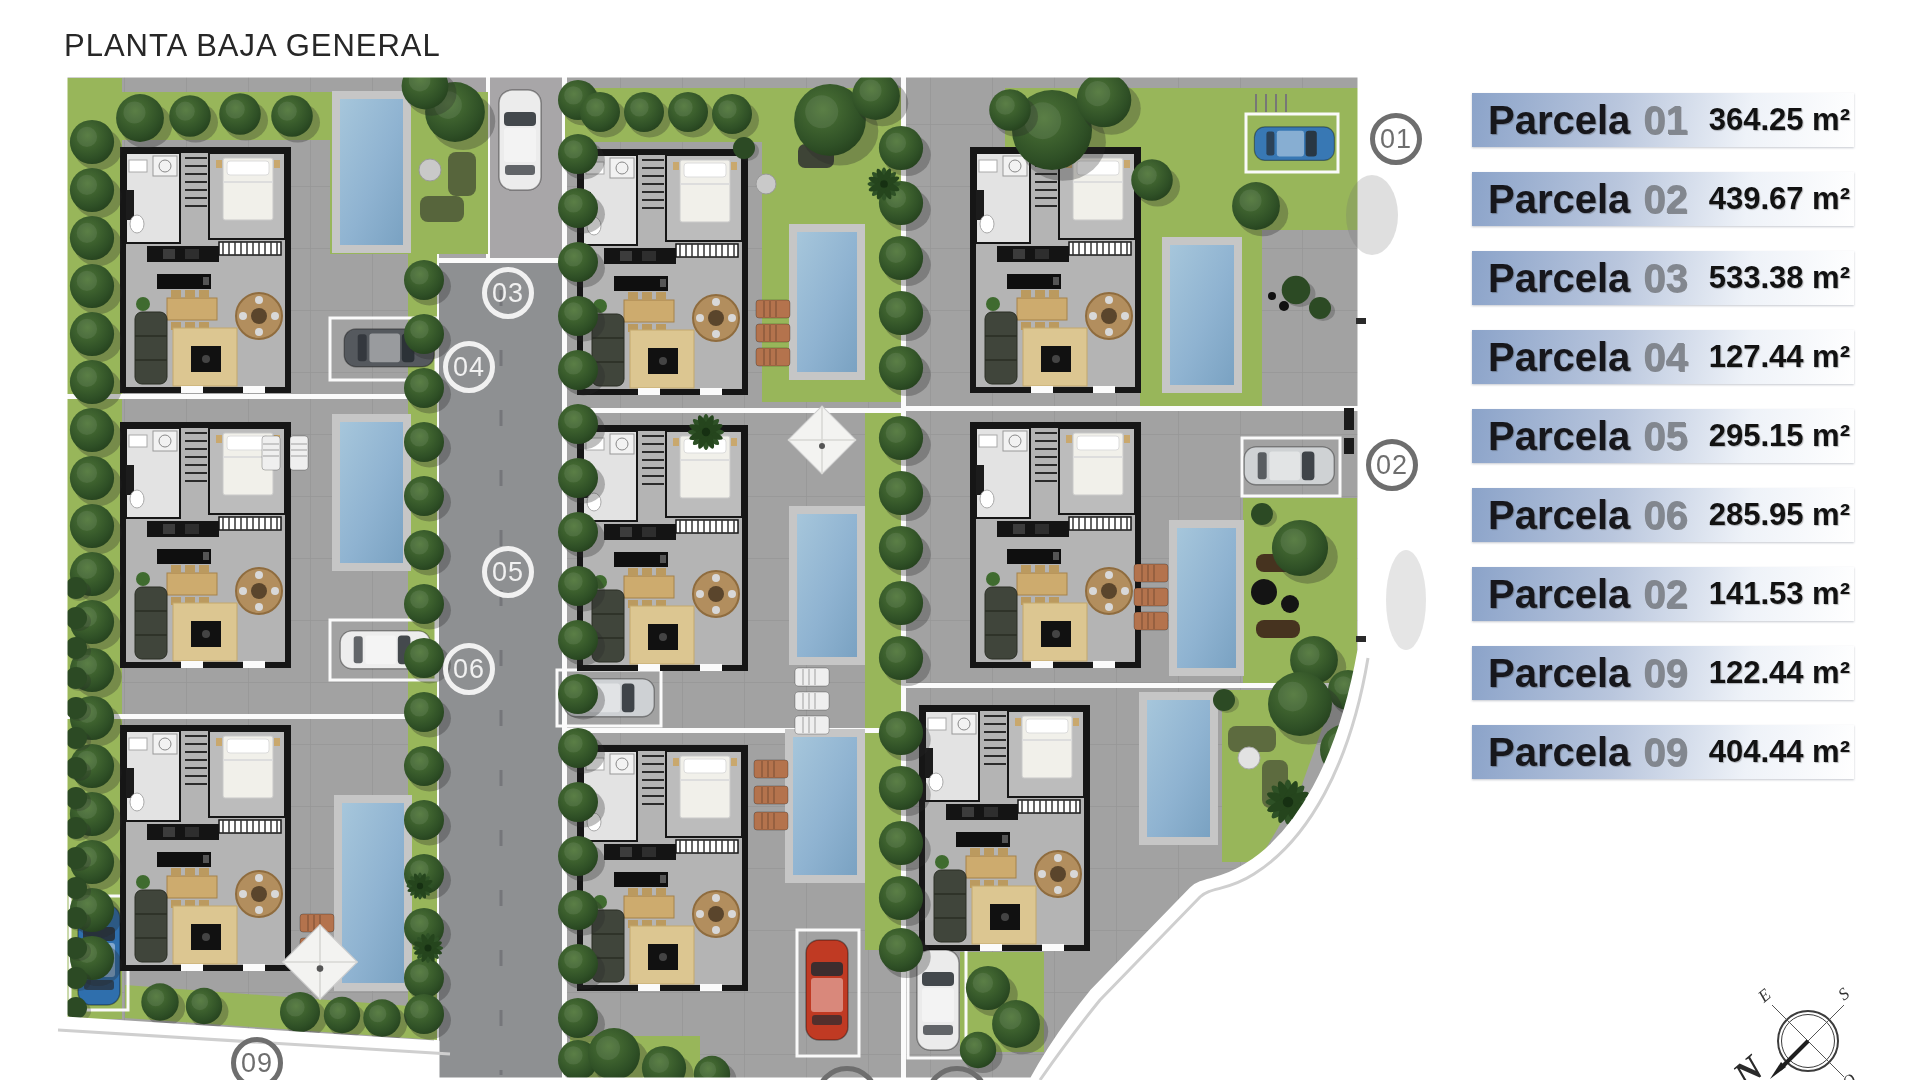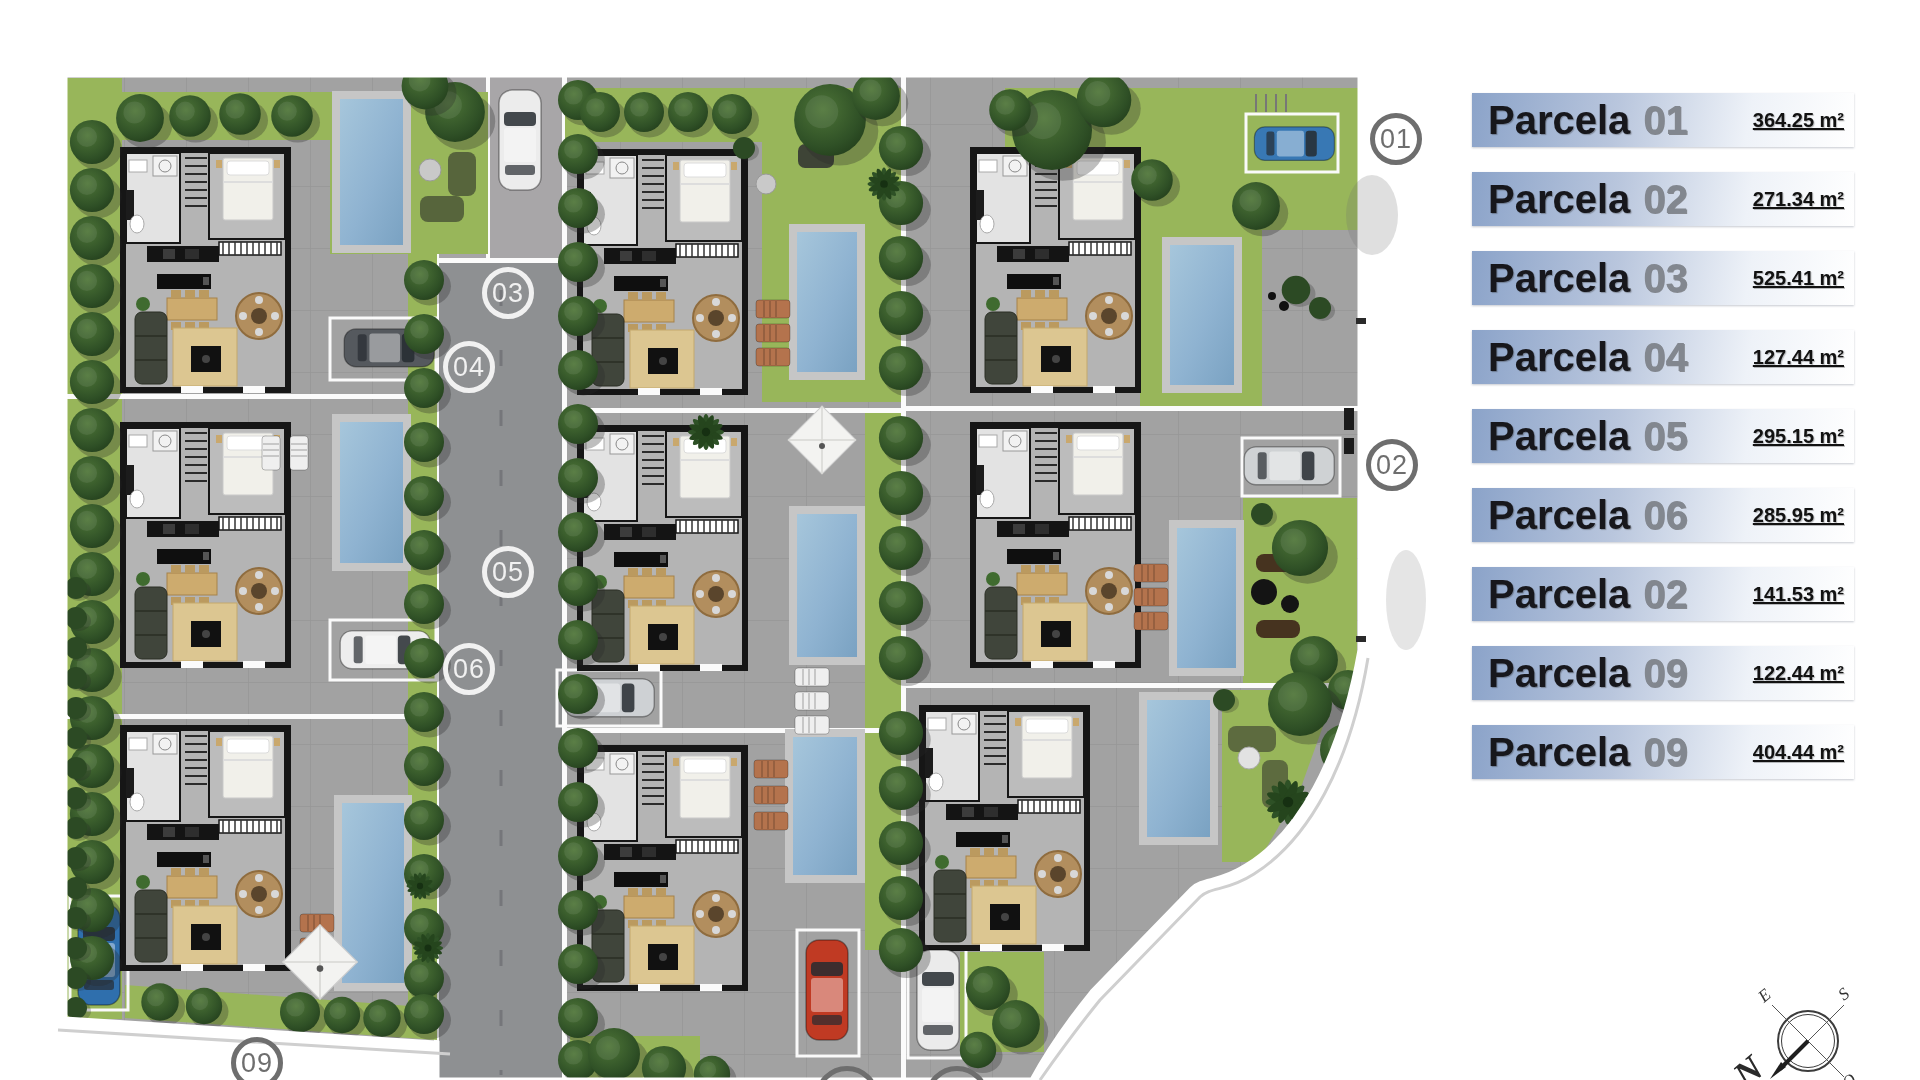--- a/index.html
+++ b/index.html
@@ -10,22 +10,22 @@
          color:#272727;letter-spacing:1px;}
   .legend{position:absolute;left:1472px;top:93px;width:382px;display:flex;
           flex-direction:column;gap:25px;}
   .legend-row{height:54px;display:flex;align-items:center;
       background:linear-gradient(100deg,#8ba3c9 0%,#b9c6dd 38%,#eef2f8 72%,#ffffff 100%);
       box-shadow:0 1px 2px rgba(90,100,120,.35);}
   .p-label{font-size:40px;font-weight:700;color:#17171c;margin-left:16px;
       text-shadow:1px 1px 1px rgba(40,40,40,.35);}
   .p-num{font-size:40px;font-weight:700;color:#82878f;margin-left:13px;
       text-shadow:1px 1px 0 rgba(70,70,70,.55);}
-  .p-area{margin-left:auto;margin-right:10px;font-size:20px;font-weight:700;color:#121212;
-      text-shadow:1px 1px 1px rgba(0,0,0,.25);text-decoration:underline;}
+  .p-area{margin-left:auto;margin-right:4px;font-size:31px;font-weight:700;color:#121212;
+      text-shadow:1px 1px 1px rgba(0,0,0,.25);}
   .marker{position:absolute;width:52px;height:52px;box-sizing:border-box;border-radius:50%;
       border:5px solid #6e6e6e;color:#6e6e6e;display:flex;align-items:center;justify-content:center;
       font-size:27px;letter-spacing:1px;background:transparent;}
   .marker.on-road{border-color:#f1f1f1;color:#f1f1f1;}
   .marker.partial{width:64px;height:64px;border-width:5px;}
 </style>
 </head>
 <body>
 
 <div class="canvas">
@@ -434,36 +434,37 @@
     <line x1="36" y1="-36" x2="-26" y2="26" stroke="#555555" stroke-width="1"></line>
     <line x1="0" y1="0" x2="-28" y2="28" stroke="#1f1f1f" stroke-width="4"></line>
     <polygon points="-38,38 -22,26 -27,21" fill="#1f1f1f"></polygon>
     <text x="-62" y="48" font-size="36" font-style="italic" font-weight="bold" font-family="Liberation Serif, serif" fill="#2a2a2a" transform="rotate(-40 -62 48)">N</text>
     <text x="-44" y="-38" font-size="17" font-style="italic" font-family="Liberation Serif, serif" fill="#333333" transform="rotate(-40 -44 -38)">E</text>
     <text x="36" y="-40" font-size="17" font-style="italic" font-family="Liberation Serif, serif" fill="#333333" transform="rotate(-40 36 -40)">S</text>
     <text x="40" y="48" font-size="17" font-style="italic" font-family="Liberation Serif, serif" fill="#333333" transform="rotate(-40 40 48)">O</text>
   </g>
 </svg>
 
+<div class="title">PLANTA BAJA GENERAL</div>
 
 <div class="legend">
   <div class="legend-row">
     <span class="p-label">Parcela</span>
     <span class="p-num">01</span>
     <span class="p-area">364.25 m²</span>
   </div>
   <div class="legend-row">
     <span class="p-label">Parcela</span>
     <span class="p-num">02</span>
-    <span class="p-area">271.34 m²</span>
+    <span class="p-area">439.67 m²</span>
   </div>
   <div class="legend-row">
     <span class="p-label">Parcela</span>
     <span class="p-num">03</span>
-    <span class="p-area">525.41 m²</span>
+    <span class="p-area">533.38 m²</span>
   </div>
   <div class="legend-row">
     <span class="p-label">Parcela</span>
     <span class="p-num">04</span>
     <span class="p-area">127.44 m²</span>
   </div>
   <div class="legend-row">
     <span class="p-label">Parcela</span>
     <span class="p-num">05</span>
     <span class="p-area">295.15 m²</span>

